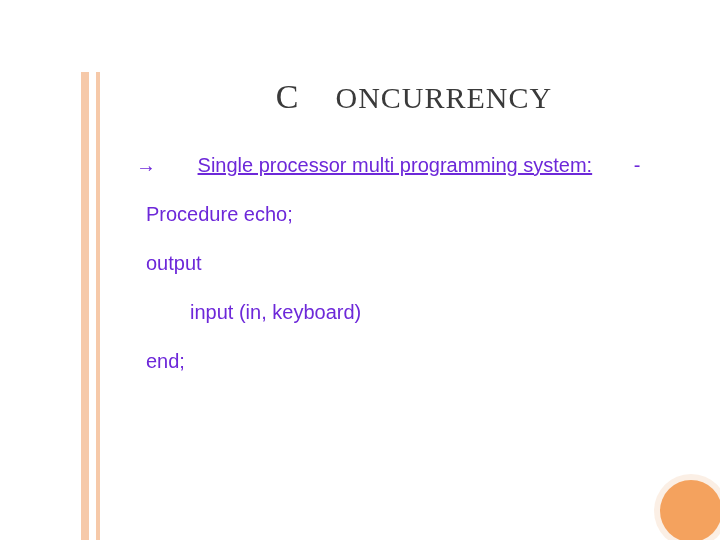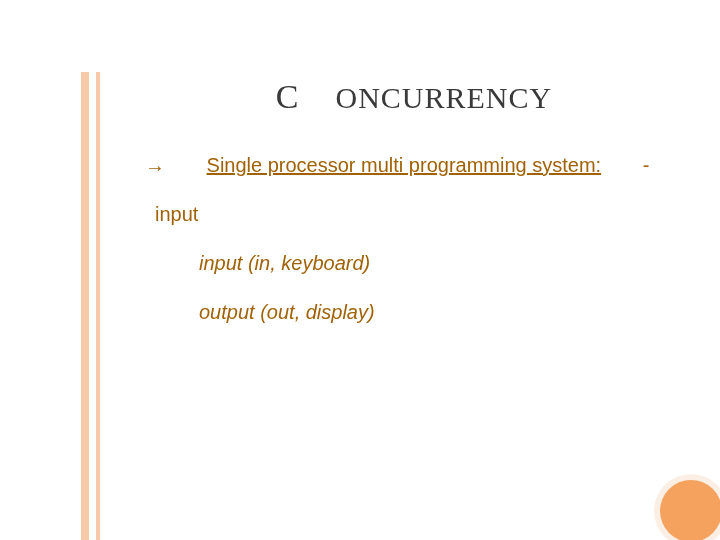--- a/index.html
+++ b/index.html
@@ -48,31 +48,31 @@
     text-align: center;
     font-size: 30px;
     color: #3a3a3a;
     font-family: Georgia, 'Times New Roman', serif;
     letter-spacing: 1px;
   }
   .title .first { font-size: 34px; }
   .content {
     position: absolute;
     top: 60px;
-    left: 37px;
+    left: 28px;
     right: 40px;
-    color: #a16207;
+    color: #6d28d9;
     font-size: 20px;
     line-height: 1.55;
   }
   .heading {
     text-decoration: underline;
   }
   .indent1 { padding-left: 28px; }
-  .indent2 { padding-left: 72px; font-style: italic; }
+  .indent2 { padding-left: 72px; }
   .circle {
     position: absolute;
     right: 34px;
     bottom: 34px;
     width: 62px;
     height: 62px;
     background: #f4a25e;
     border-radius: 50%;
     box-shadow: 0 0 0 6px rgba(230,150,80,0.15);
   }
@@ -88,19 +88,20 @@
 
   <div class="title">
     <span class="first">C</span><span>ONCURRENCY</span>
   </div>
 
   <div class="content">
     <div>
       <span>→</span>
       <span class="heading">Single processor multi programming system:</span><span> -</span>
     </div>
-    <div class="indent1">input</div>
+    <div class="indent1">Procedure echo;</div>
+    <div class="indent1">output</div>
     <div class="indent2">input (in, keyboard)</div>
-    <div class="indent2">output (out, display)</div>
+    <div class="indent1">end;</div>
   </div>
 
   <div class="circle"></div>
 </div>
 
 </body></html>

